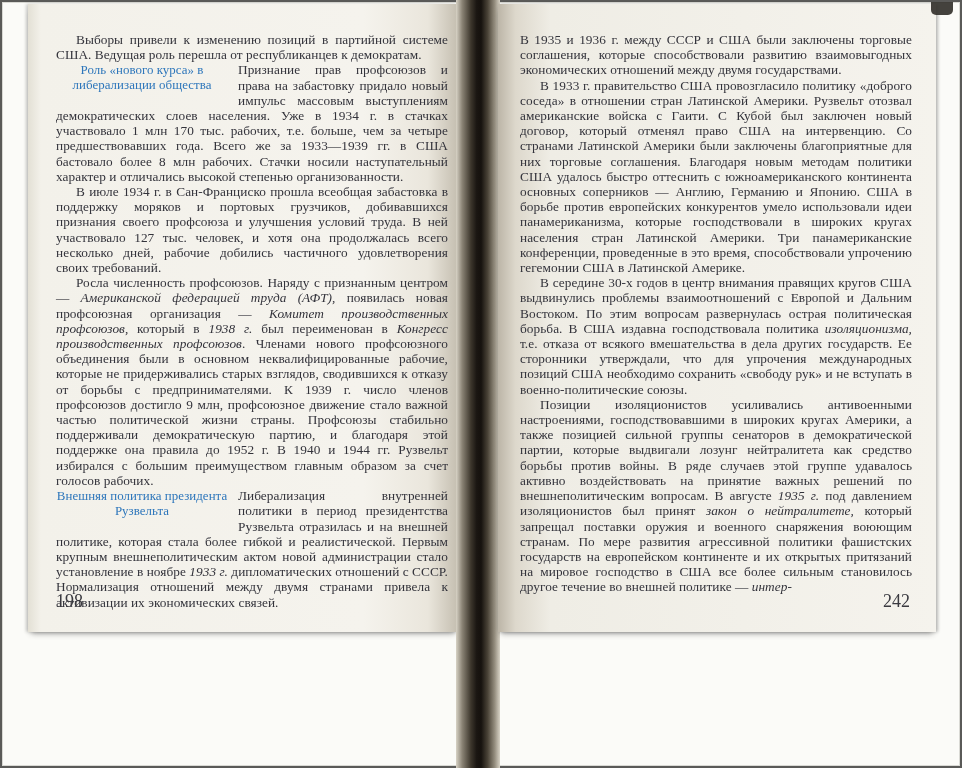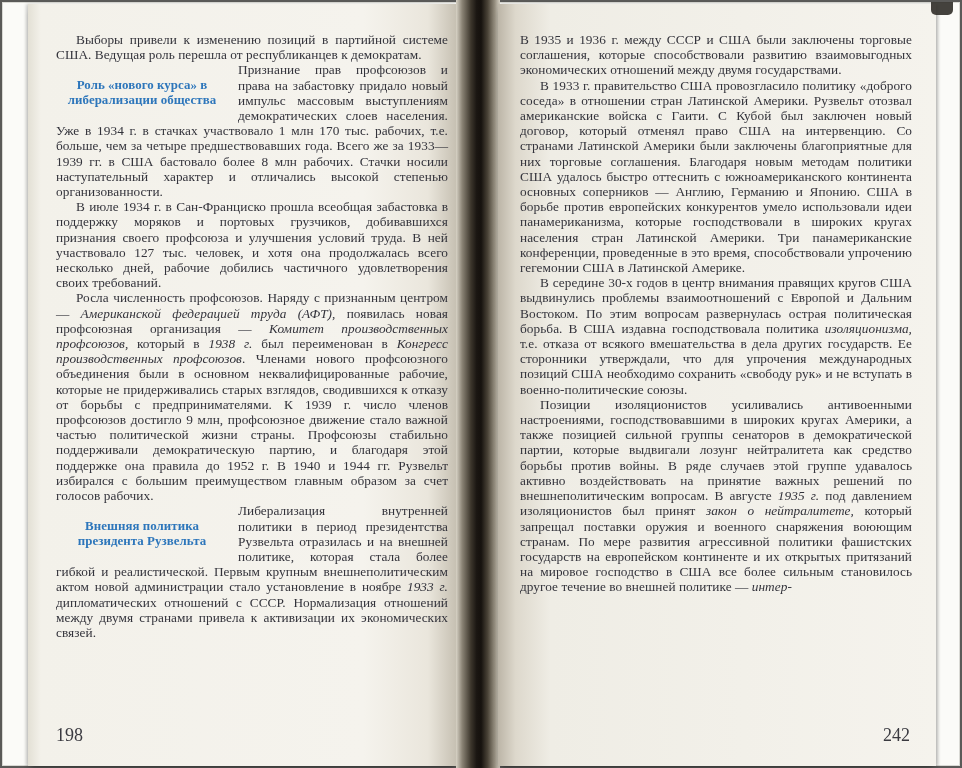--- a/index.html
+++ b/index.html
@@ -6,21 +6,21 @@
   body{
     width:962px;height:768px;position:relative;overflow:hidden;
     background:#ffffff;
     font-family:"Liberation Serif","DejaVu Serif",serif;
   }
   .scan{
     position:absolute;inset:0;background:#fbfbf8;
     box-shadow:inset 0 0 0 2px #5a5a58, inset 0 0 0 3px #d9d9d4;
   }
   .page{
-    position:absolute;top:4px;height:762px;
+    position:absolute;top:4px;height:628px;
   }
   .page-left{
     left:28px;width:430px;
     background:linear-gradient(to right,#e3e0d5 0,#f3f1ea 3%,#f5f3ed 78%,#eae6dc 93%,#c4beb0 100%);
     box-shadow:-2px 0 3px rgba(0,0,0,.18), 0 4px 6px -3px rgba(0,0,0,.45);
   }
   .page-right{
     left:498px;width:438px;
     background:linear-gradient(to right,#bcb5a7 0,#ddd8cc 4%,#efede5 12%,#f5f3ed 100%);
     box-shadow:2px 0 3px rgba(0,0,0,.22), 0 4px 6px -3px rgba(0,0,0,.45);
@@ -37,22 +37,22 @@
     position:absolute;top:28px;
     font-size:13.3px;line-height:15.2px;
     text-align:justify;
     letter-spacing:.05px;
   }
   .page-left .content{left:28px;width:392px;}
   .page-right .content{left:22px;width:392px;}
   .para{margin:0;}
   .para.indent{text-indent:20px;}
   .sidehead{
-    float:left;width:172px;margin:16px 10px 2px 0;
-    text-align:center;font-weight:bold;
+    float:left;width:172px;margin:1px 10px 2px 0;
+    text-align:center;font-weight:normal;
     font-size:12.9px;line-height:15px;text-indent:0;
   }
   .em{font-style:italic;font-weight:normal;}
   .page-num{
     position:absolute;bottom:20px;font-size:18px;color:#3a3a40;
   }
   .page-left .page-num{left:28px;}
   .page-right .page-num{right:26px;}
 </style>
 </head>

